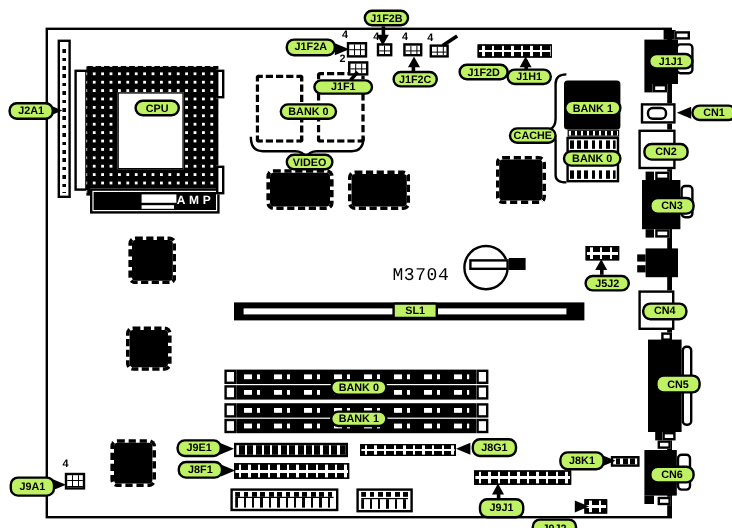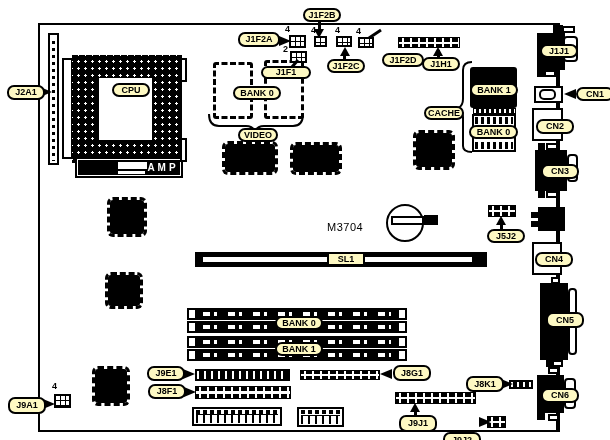--- a/index.html
+++ b/index.html
@@ -1,27 +1,27 @@
 <!DOCTYPE html>
 <html><head>
 <meta charset="utf-8">
 <style>
   * { margin:0; padding:0; box-sizing:border-box; }
   body { background:#fff; font-family:"Liberation Sans", sans-serif; }
   #stage { position:relative; width:610px; height:440px; background:#fff; overflow:hidden; }
   .abs { position:absolute;text-align:center; }
   .board { position:absolute; border:2px solid #000; background:#fff; z-index:0; }
   .edge { position:absolute; background:#000; z-index:0; }
-  .lbl { position:absolute; background:#fef9c3; border:2px solid #000; border-radius:7px;
+  .lbl { position:absolute; background:#bef264; border:2px solid #000; border-radius:7px;
          font-weight:bold; font-size:9px; line-height:1; color:#000;
          display:flex; align-items:center; justify-content:center;
          white-space:nowrap; padding:1px 17px; z-index:5; }
   .lbl.sq { border-radius:2px; }
   .num { position:absolute; font-size:9px; font-weight:bold; color:#000; z-index:4; line-height:1; }
-  .txt { position:absolute; font-size:11px; color:#000; z-index:4; line-height:1; letter-spacing:.5px; }
+  .txt { position:absolute; font-size:15px; color:#000; z-index:4; line-height:1; letter-spacing:.5px;font-family:Liberation Mono, monospace; }
   .chip { position:absolute; background:#000; border-radius:5px; z-index:1; }
   .chip-d { position:absolute; background:#000; background-clip:padding-box;
             border:3px dashed #000; border-radius:6px; z-index:1; }
   .plcc { position:absolute; background:#fff; border:3px dashed #000; border-radius:3px; z-index:1; }
   .cpu-socket { position:absolute; background-color:#000; z-index:1;
     background-image: radial-gradient(circle, #fff 1.2px, transparent 1.4px);
     background-size:7px 7px; background-position:3px 3px; }
   .whitebox { position:absolute; background:#fff; border:2px solid #000; z-index:2; }
   .blackbox { position:absolute; background:#000; z-index:2; }
   .hplus { position:absolute; background-color:#000; border:1px solid #000; z-index:1;

